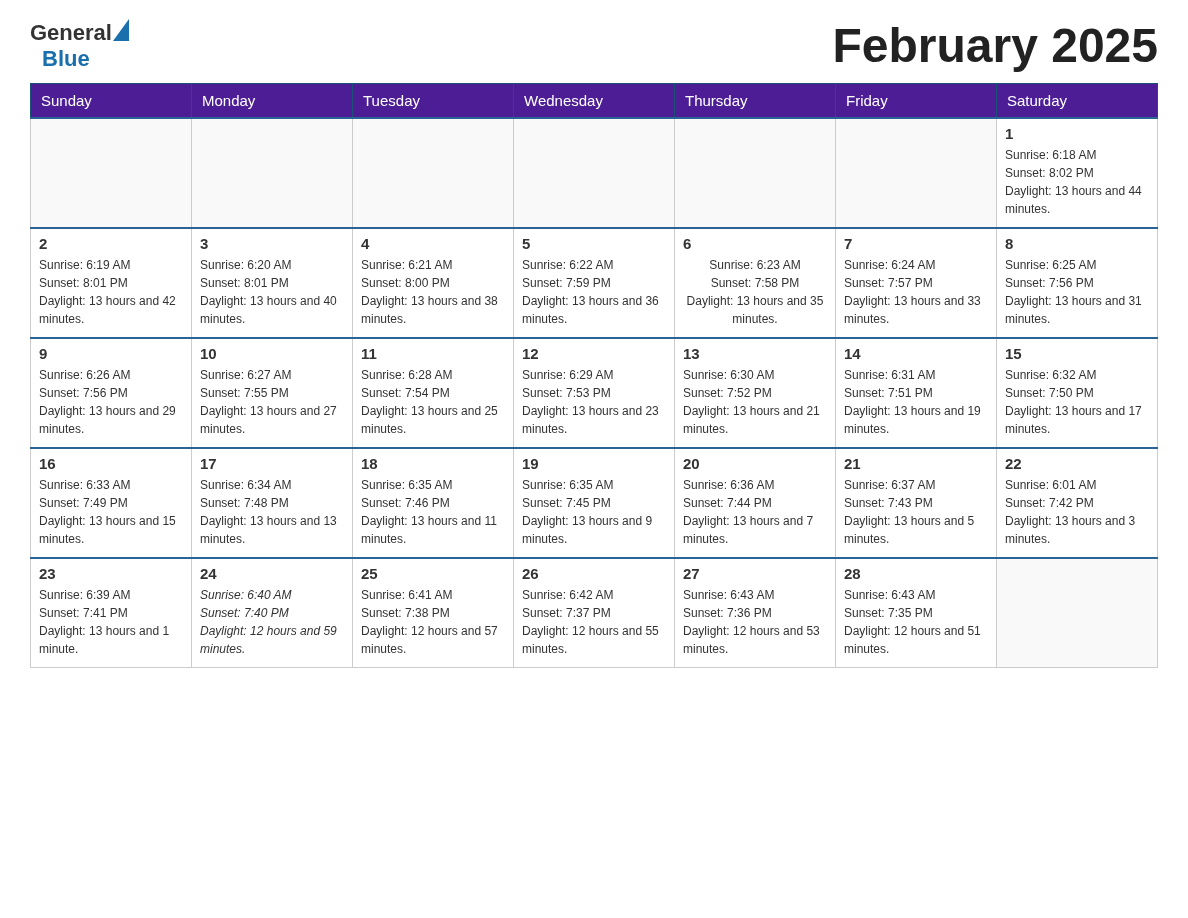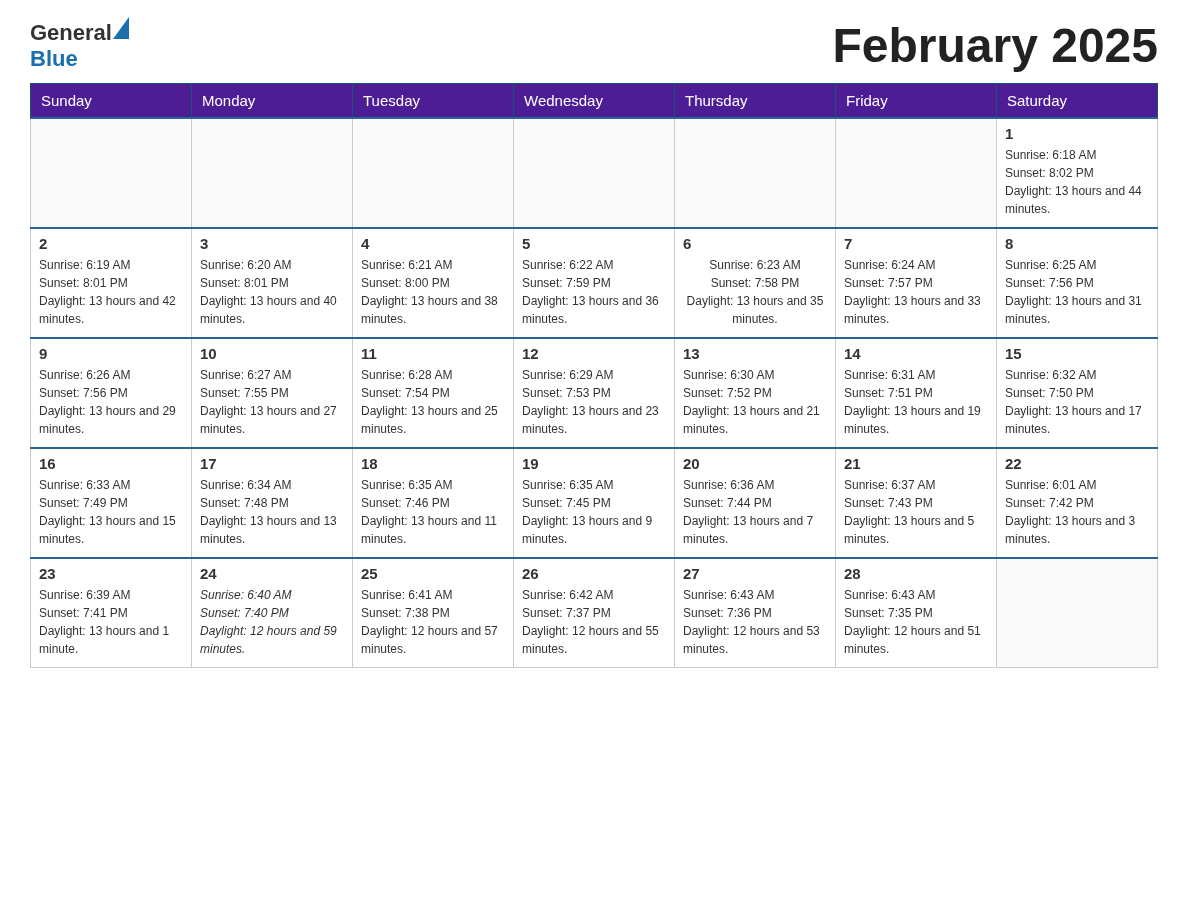--- a/index.html
+++ b/index.html
@@ -81,25 +81,26 @@
     .week-row td {
       border-top: 2px solid #2a6496;
     }
     .logo-wrapper {
       display: flex;
       flex-direction: column;
       align-items: flex-start;
     }
     .logo-line1 {
       display: flex;
+      align-items: center;
     }
     .logo-line2 {
       display: flex;
       align-items: center;
-      margin-left: 0;
+      margin-left: 12px;
     }
     .arrow-shape {
       display: inline-block;
       width: 0;
       height: 0;
       border-style: solid;
       border-width: 0 0 22px 16px;
       border-color: transparent transparent #1a6fad transparent;
       margin-left: 1px;
       position: relative;

